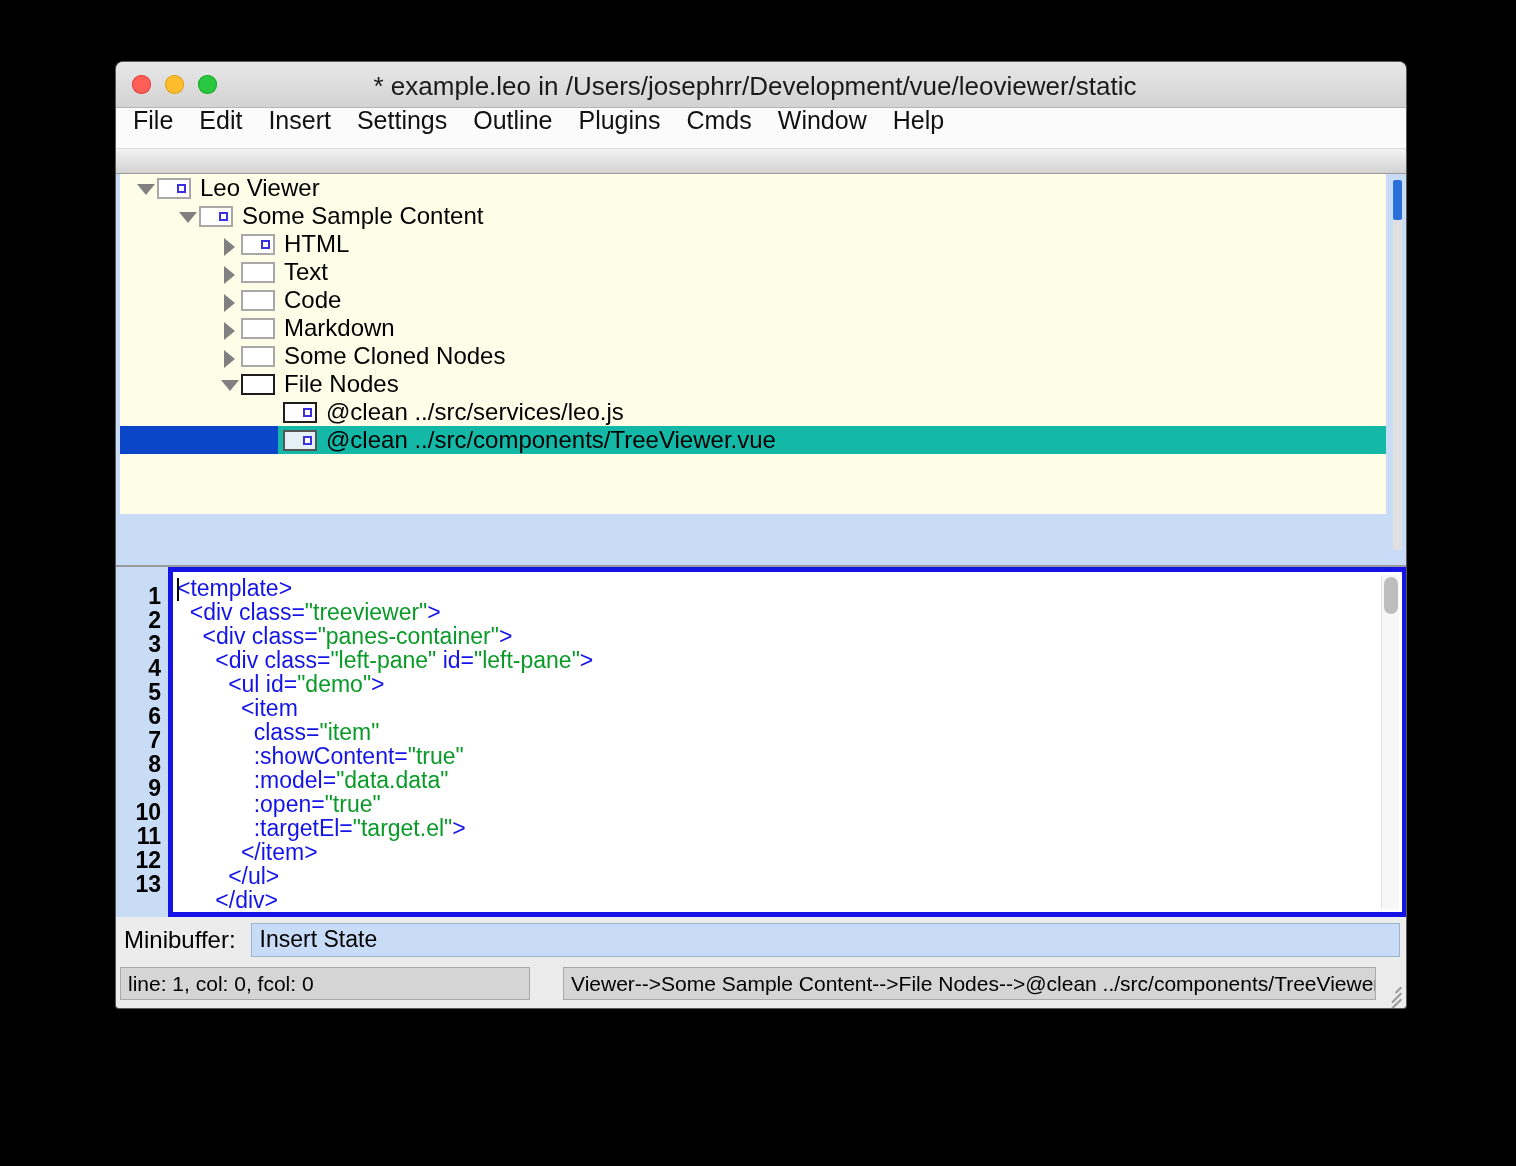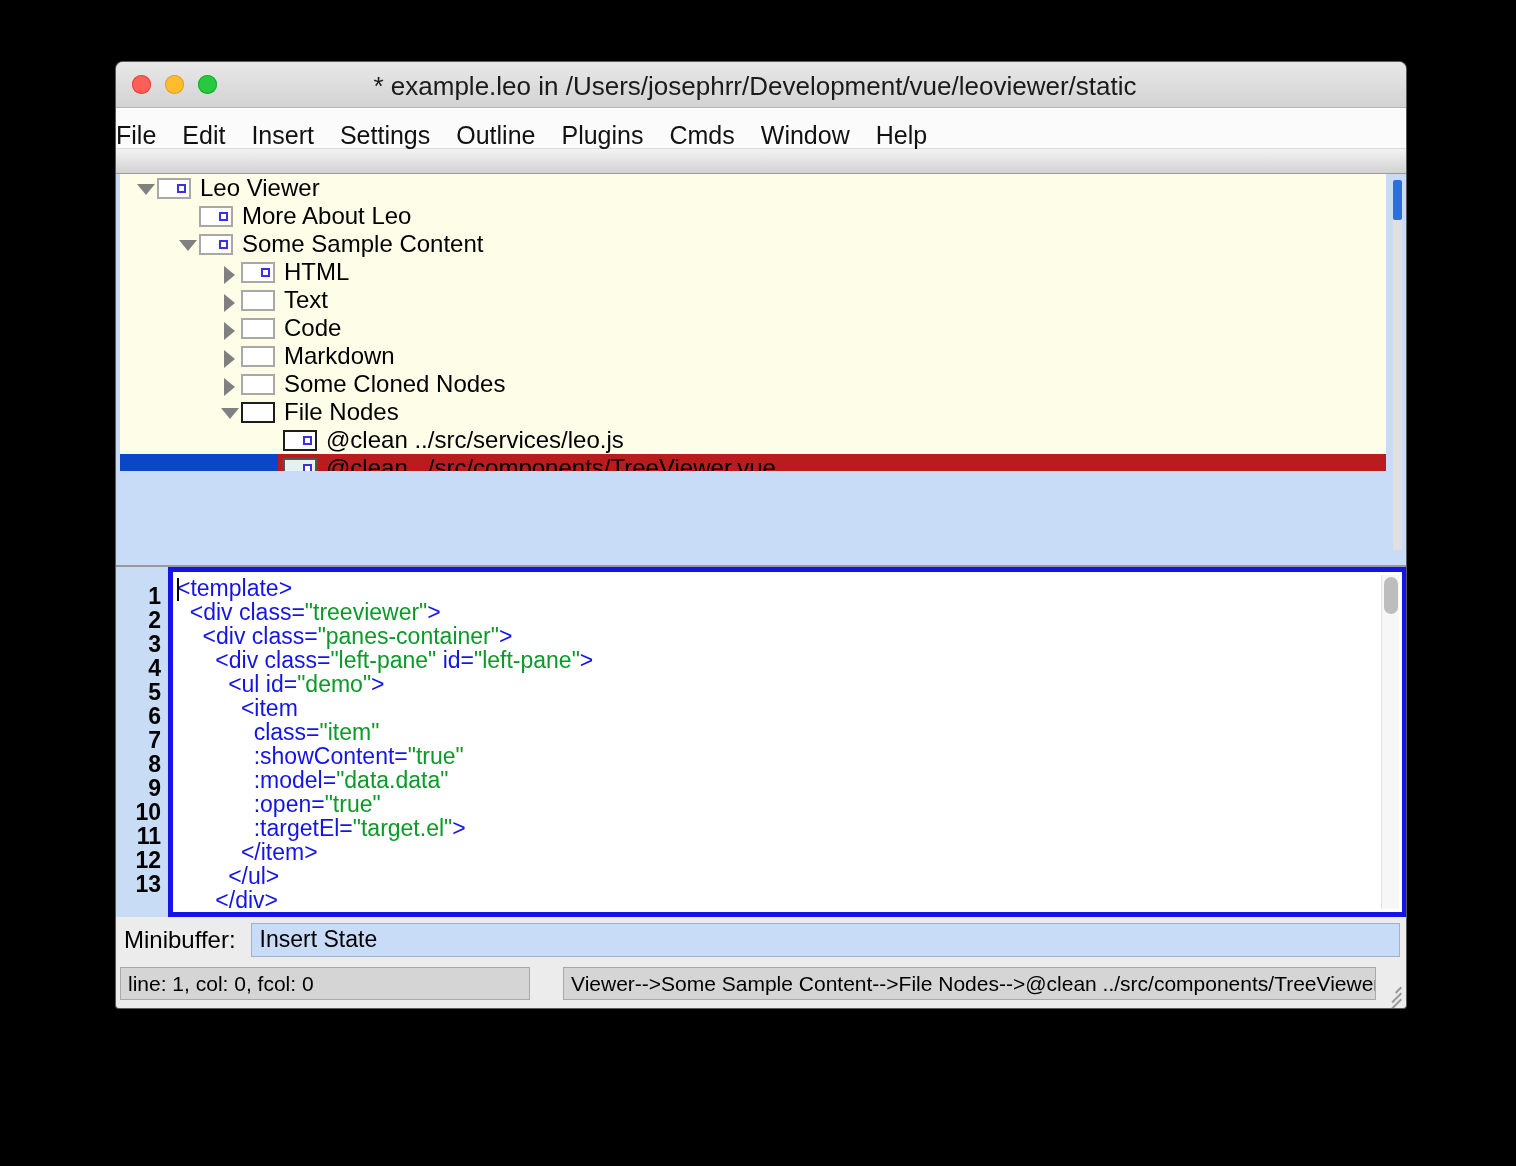--- a/index.html
+++ b/index.html
@@ -49,21 +49,22 @@
     font-size: 26px;
     color: #1a1a1a;
     font-family: "Liberation Sans", sans-serif;
   }
 
   
   #menubar {
     height: 40px;
     background: #fbfbfb;
     display: flex;
-    align-items: flex-end;
+    align-items: flex-start;
+    padding-left: 17px;
     border-bottom: 1px solid #dcdcdc;
   }
   .menu-item {
     font-size: 25px;
     color: #111;
     margin-right: 26px;
     line-height: 1;
     cursor: default;
   }
 
@@ -80,34 +81,34 @@
     height: 367px;
     background: #c9dcf7;
     padding: 0 0 0 4px;
     box-sizing: border-box;
   }
   #tree-pane {
     position: absolute;
     left: 4px;
     top: 0;
     width: 1266px;
-    height: 297px;
+    height: 340px;
     background: #fdfde8;
     overflow: hidden;
   }
   .tree-row {
     position: relative;
     height: 28px;
     display: flex;
     align-items: center;
     font-size: 24px;
     color: #000;
     white-space: nowrap;
   }
-  .tree-row.selected { background: #b91c1c; }
+  .tree-row.selected { background: #14b8a6; }
   .sel-bar {
     position: absolute;
     left: 0;
     top: 0;
     width: 158px;
     height: 28px;
     background: #0b45c8;
   }
   .arrow {
     width: 22px;
@@ -339,26 +340,20 @@
 
   <div id="toolbar"></div>
 
   <div id="tree-wrap">
     <div id="tree-pane">
         <div class="tree-row">
           <div style="width: 15px; flex: 0 0 auto;"></div>
           <div class="arrow down"></div>
           <div class="nodeicon marked"></div>
           <span class="tree-label">Leo Viewer</span>
-        </div>
-        <div class="tree-row">
-          <div style="width: 57px; flex: 0 0 auto;"></div>
-          <div class="arrow"></div>
-          <div class="nodeicon marked"></div>
-          <span class="tree-label">More About Leo</span>
         </div>
         <div class="tree-row">
           <div style="width: 57px; flex: 0 0 auto;"></div>
           <div class="arrow down"></div>
           <div class="nodeicon marked"></div>
           <span class="tree-label">Some Sample Content</span>
         </div>
         <div class="tree-row">
           <div style="width: 99px; flex: 0 0 auto;"></div>
           <div class="arrow right"></div>

